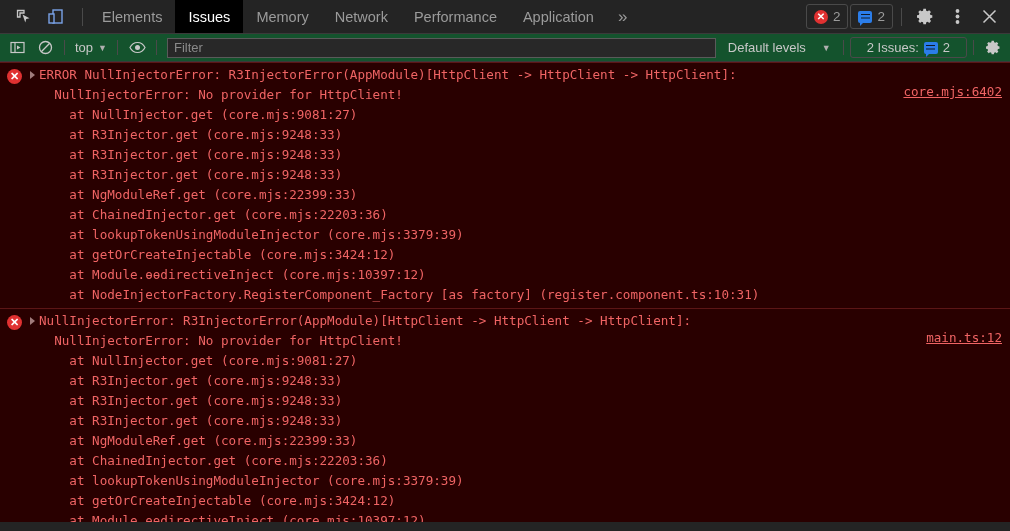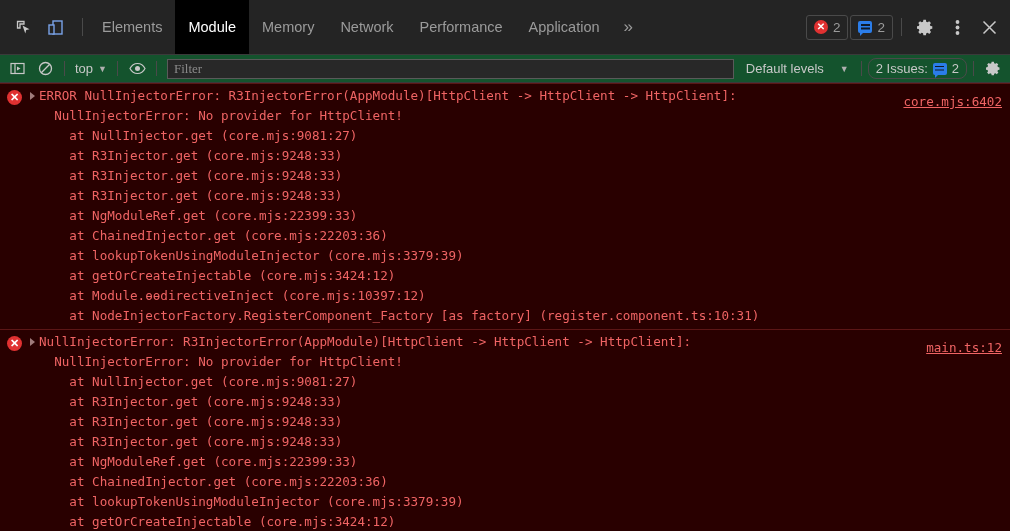--- a/index.html
+++ b/index.html
@@ -5,21 +5,21 @@
   * { box-sizing: border-box; margin: 0; padding: 0; }
   html, body {
     width: 1010px; height: 531px;
     background: #242424;
     font-family: "Liberation Sans", sans-serif;
     overflow: hidden;
   }
 
   
   .tabbar {
-    height: 55px;
+    height: 34px;
     background: #242424;
     display: flex;
     align-items: stretch;
     border-bottom: 1px solid #3a3a3a;
     position: relative;
   }
   .tb-icons {
     display: flex; align-items: center;
     padding: 0 6px 0 8px;
     gap: 2px;
@@ -108,35 +108,35 @@
     color: #c8c8c8; font-size: 13px; padding: 0 4px;
   }
   .caret { font-size: 9px; color: #b0b0b0; }
   .filter-input {
     flex: 1;
     height: 20px;
     background: #282828;
     border: 1px solid #5a5a5a;
     color: #8a8a8a;
     font-size: 13px;
-    font-family: Liberation Serif, serif;
+    font-family: Liberation Sans, sans-serif;
     padding: 0 6px;
     margin: 0 4px;
     outline: none;
   }
   .filter-input::placeholder { color: #8a8a8a; }
   .levels {
     display: flex; align-items: center; gap: 16px;
     color: #c8c8c8; font-size: 13px; padding: 0 6px;
     white-space: nowrap;
   }
   .issues-btn {
     display: flex; align-items: center; gap: 5px;
-    border: 1px solid #4a4a4a; border-radius: 8px;
-    height: 21px; padding: 0 7px;
+    border: 1px solid #4a4a4a; border-radius: 3px;
+    height: 21px; padding: 0 16px;
     color: #c8c8c8; font-size: 13px;
     white-space: nowrap;
   }
 
   
   .console {
     background: #242424;
     height: 460px;
     overflow: hidden;
   }
@@ -167,21 +167,21 @@
     font-size: 12.6px;
     line-height: 20px;
     color: #f06464;
     white-space: pre;
     padding-left: 39px;
     padding-right: 21px;
   }
   .srclink {
     position: absolute;
     right: 8px;
-    top: 8px;
+    top: 19px;
     font-family: "DejaVu Sans Mono", "Liberation Mono", monospace;
     font-size: 12.6px;
     line-height: 20px;
     color: #f06464;
     text-decoration: underline;
   }
 </style>
 </head>
 <body>
 
@@ -202,21 +202,21 @@
     </div>
   </div>
 
   <div class="vsep"></div>
 
   <div class="tabs">
     <div class="tab">
         <span>Elements</span>
       </div>
     <div class="tab active">
-        <span>Module</span>
+        <span>Issues</span>
       </div>
     <div class="tab">
         <span>Memory</span>
       </div>
     <div class="tab">
         <span>Network</span>
       </div>
     <div class="tab">
         <span>Performance</span>
       </div>

